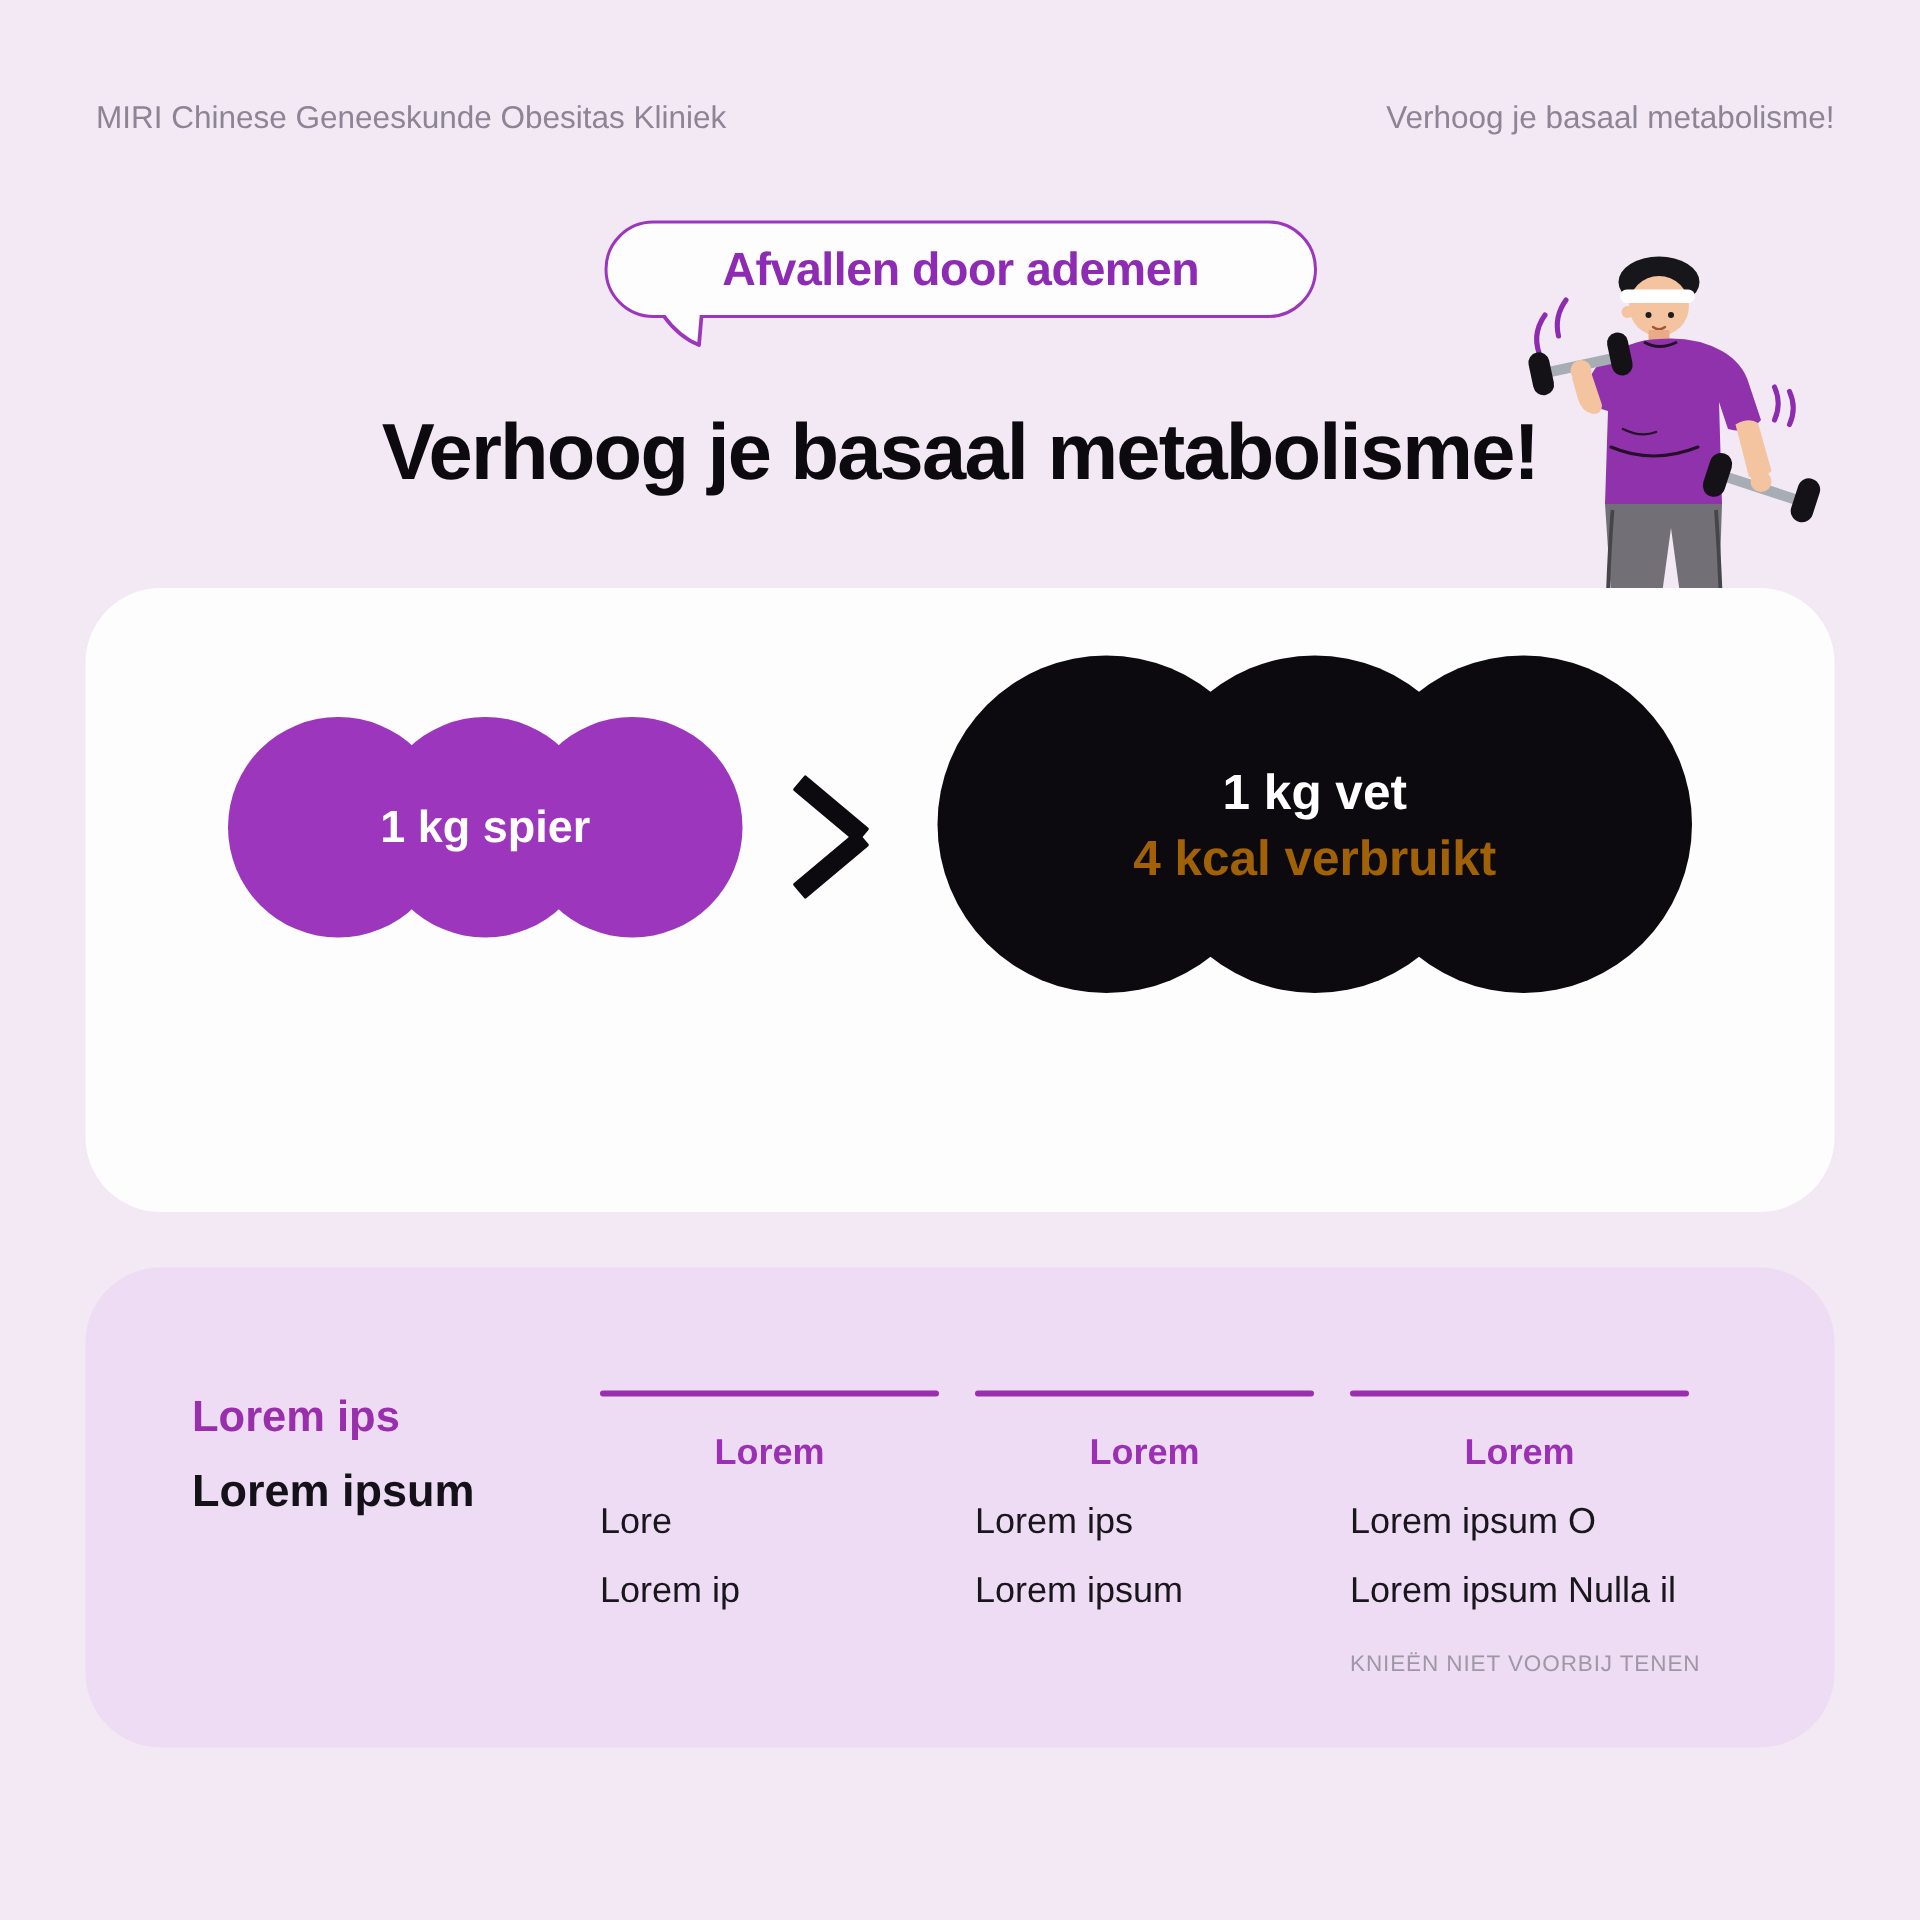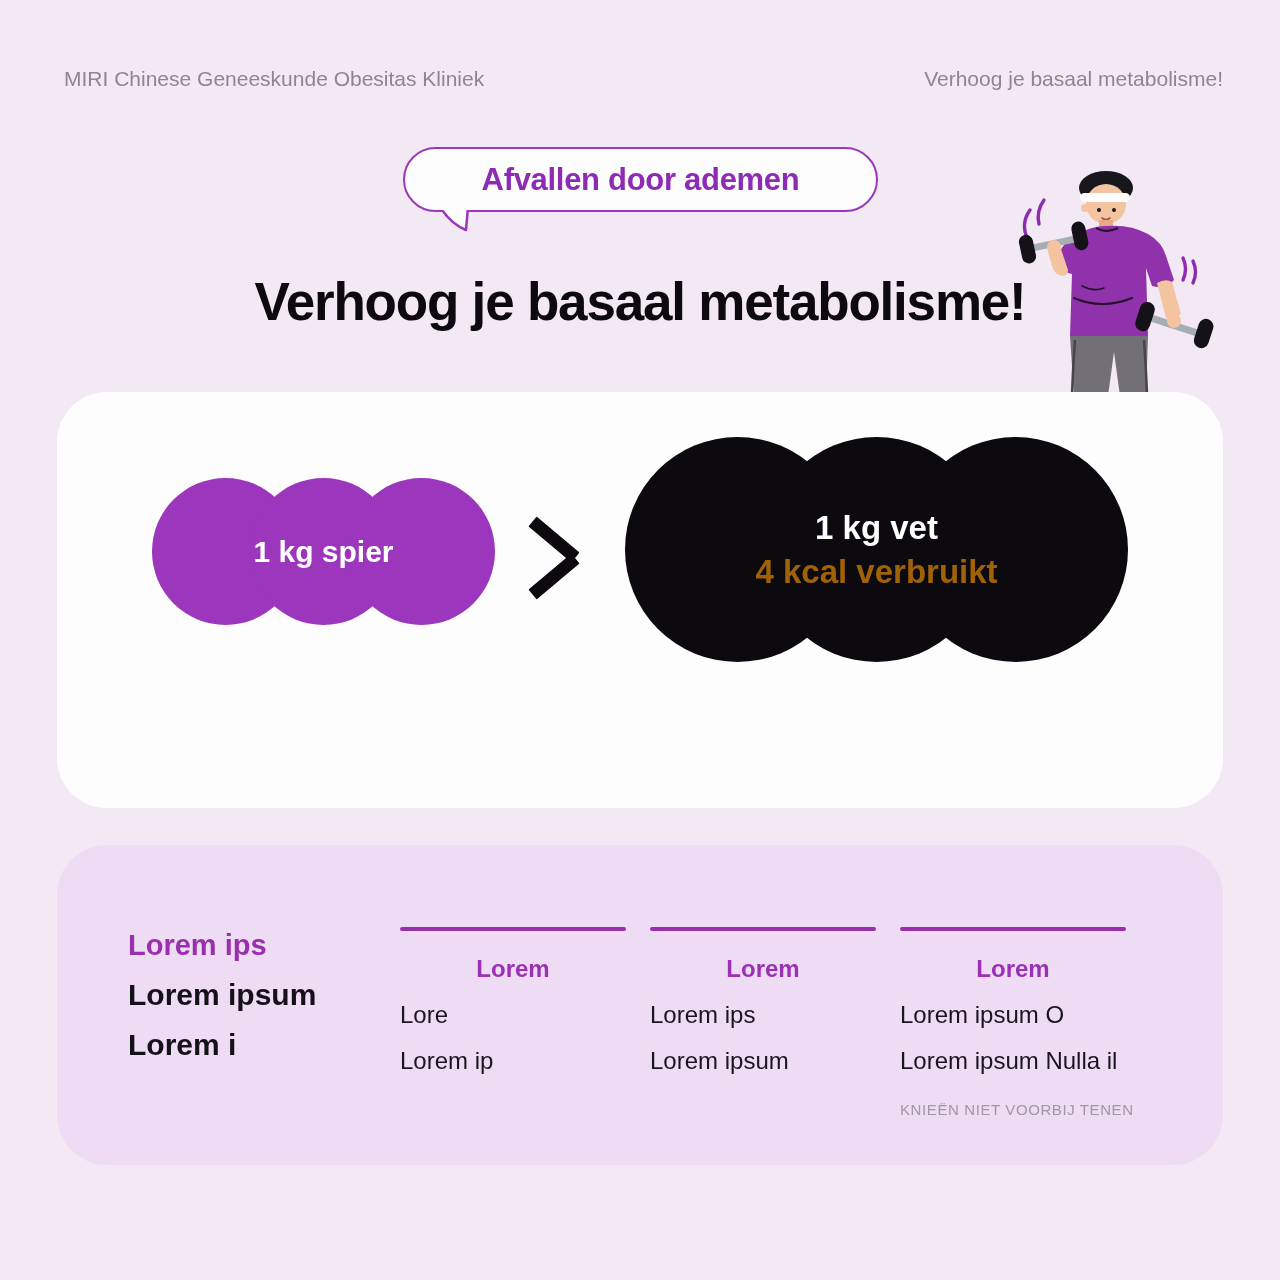--- a/index.html
+++ b/index.html
@@ -172,21 +172,20 @@
       <span class="line2">4 kcal verbruikt</span>
     </div>
   </div>
 
 
   <div class="panel"></div>
 
   <div class="intro">
     <div class="h">Lorem ips</div>
     <div class="l">Lorem ipsum</div>
-    <div class="l">Lorem i</div>
   </div>
 
   <div class="col col-1">
     <div class="col-line"></div>
     <div class="col-header">Lorem</div>
     <div class="col-item">Lore</div>
     <div class="col-item">Lorem ip</div>
   </div>
 
   <div class="col col-2">

